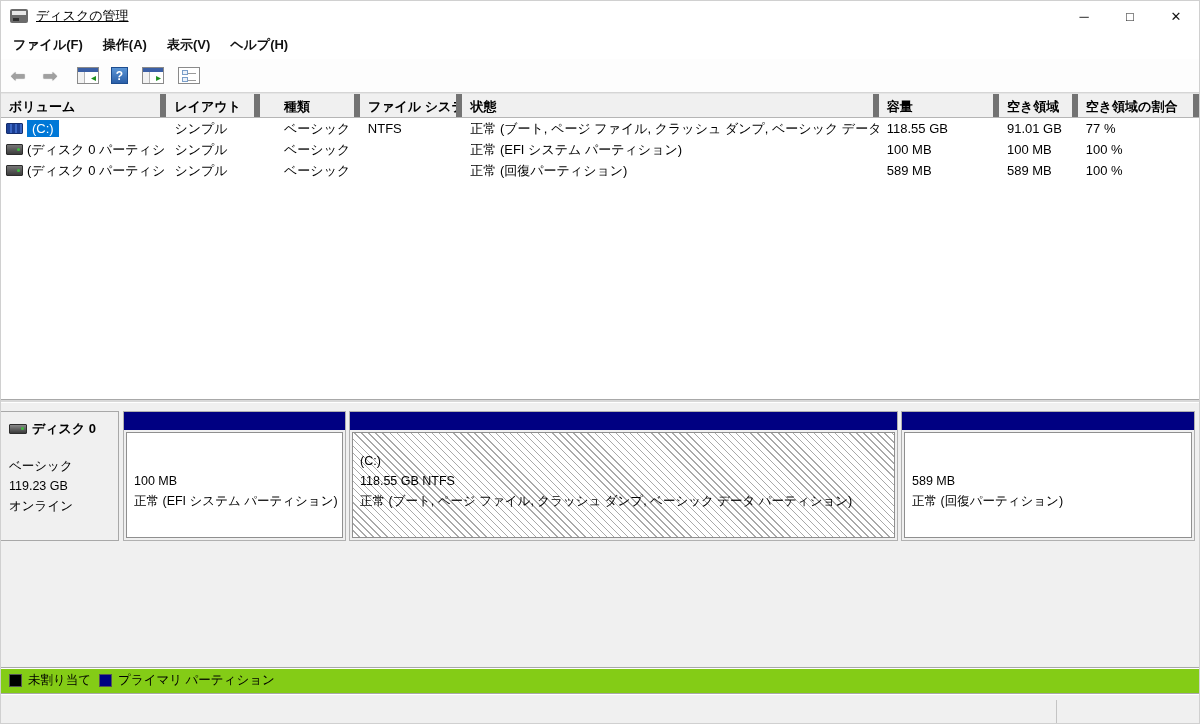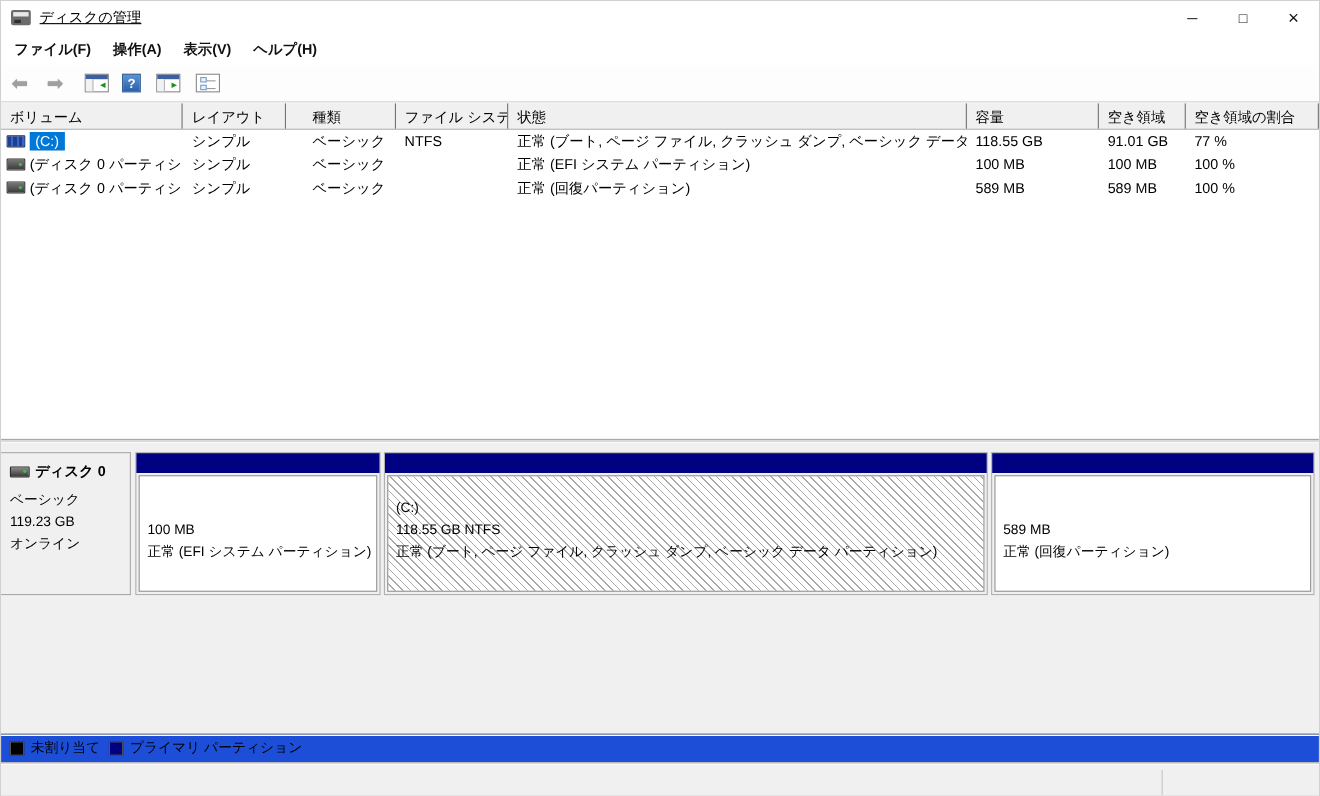--- a/index.html
+++ b/index.html
@@ -29,51 +29,51 @@
   .tb-help { width:17px; height:17px; margin-left:6px; background:linear-gradient(#5a95d6,#2b5fa8); border:1px solid #1d4d8f; color:#fff; font-weight:bold; font-size:12px; display:flex; align-items:center; justify-content:center; }
   .tb-props { width:22px; height:17px; margin-left:8px; background:#fff; border:1px solid #8a8a8a; position:relative; }
   .tb-props i { position:absolute; left:3px; width:6px; height:5px; border:1px solid #7a9ec9; background:#eaf1fa; }
   .tb-props i.t { top:2px; } .tb-props i.b { top:9px; }
   .tb-props s { position:absolute; right:3px; height:1px; width:8px; background:#9a9a9a; text-decoration:none; }
   .tb-props s.t { top:5px; } .tb-props s.b { top:12px; }
 
   
   .list-pane { height:306px; background:#fff; border-top:1px solid #e5e5e5; flex:0 0 auto; }
   .lv-header { display:flex; height:24px; background:#f0f0f0; border-bottom:1px solid #b5b5b5; }
-  .lv-h { font-size:13px; color:#000; padding:4px 0 0 8px; border-right:1px solid #737373; overflow:hidden; white-space:nowrap; }
+  .lv-h { font-size:13px; color:#000; padding:4px 0 0 8px; border-right:6px solid #737373; overflow:hidden; white-space:nowrap;font-weight:bold; }
   .lv-row { display:flex; height:21px; align-items:center; font-size:13px; color:#000; }
   .lv-c { overflow:hidden; white-space:nowrap; padding-left:8px; }
   .c0{width:168px;} .c1{width:95px;} .c2{width:85px;margin-left:16px;} .c3{width:104px;} .c4{width:423px;} .c5{width:122px;} .c6{width:80px;} .c7{width:123px;}
   .vol-cell { display:flex; align-items:center; gap:4px; padding-left:5px; }
   .vol-ico { width:17px; height:11px; border-radius:1px; flex:0 0 auto; position:relative; }
   .vol-ico.blue { background:repeating-linear-gradient(90deg,#1c3f94 0 3px,#3a66c4 3px 5px); border:1px solid #152e6e; }
   .vol-ico.gray { background:linear-gradient(#777,#3c3c3c); border:1px solid #2c2c2c; }
   .vol-ico.gray::after { content:""; position:absolute; right:2px; top:3px; width:3px; height:3px; background:#3fbf3f; border-radius:50%; }
   .sel-label { background:#0078d7; color:#fff; padding:1px 5px; }
 
   
   .splitter { height:4px; background:#d9d9d9; border-top:1px solid #a8a8a8; border-bottom:1px solid #ffffff; flex:0 0 auto; }
 
   
   .graph-pane { height:264px; background:#f0f0f0; padding-top:8px; flex:0 0 auto; }
   .disk-group { display:flex; height:130px; }
   .disk-info { width:118px; background:#f0f0f0; border:1px solid #a8a8a8; border-left:none; padding:8px 6px 6px 8px; font-size:12.5px; }
-  .disk-info .dname { display:flex; align-items:center; gap:5px; font-weight:bold; font-size:13px; margin-bottom:6px; }
+  .disk-info .dname { display:flex; align-items:center; gap:5px; font-weight:bold; font-size:13px; margin-bottom:18px; }
   .disk-ico { width:18px; height:10px; background:linear-gradient(#8a8a8a,#3a3a3a); border:1px solid #2c2c2c; border-radius:1px; position:relative; }
   .disk-ico::after { content:""; position:absolute; right:2px; top:2px; width:3px; height:3px; background:#3fbf3f; border-radius:50%; }
   .disk-info .dline { line-height:20px; }
   .partitions { flex:1; display:flex; padding-left:4px; padding-right:4px; gap:3px; }
   .partition { border:1px solid #b0b0b0; background:#f0f0f0; display:flex; flex-direction:column; }
   .p0 { width:223px; } .p1 { width:549px; } .p2 { flex:1; }
   .pbar { height:18px; flex:0 0 auto; }
   .pbody { flex:1; margin:2px; border:1px solid #8f8f8f; background:#fff; padding:0 0 26px 7px; display:flex; flex-direction:column; justify-content:flex-end; font-size:12.5px; line-height:20px; white-space:nowrap; overflow:hidden; }
   .pbody.hatched { background-image:repeating-linear-gradient(45deg,#ffffff 0 4px,#a9a9a9 4px 5px); }
 
   
-  .legend { height:26px; background:#1d4ed8; border-top:1px solid #a8a8a8; box-shadow:inset 0 1px 0 #ffffff; display:flex; align-items:center; padding-left:8px; gap:8px; flex:0 0 auto; }
+  .legend { height:26px; background:#84cc16; border-top:1px solid #a8a8a8; box-shadow:inset 0 1px 0 #ffffff; display:flex; align-items:center; padding-left:8px; gap:8px; flex:0 0 auto; }
   .legend-item { display:flex; align-items:center; gap:6px; font-size:12.5px; }
   .legend-swatch { width:13px; height:13px; border:1px solid #555; }
 
   
   .statusbar { height:32px; background:#f0f0f0; border-top:1px solid #a8a8a8; box-shadow:inset 0 1px 0 #ffffff; position:relative; flex:1 1 auto; }
   .status-divider { position:absolute; left:1055px; top:6px; bottom:0; width:1px; background:#c4c4c4; }
 </style>
 </head>
 <body>
 

